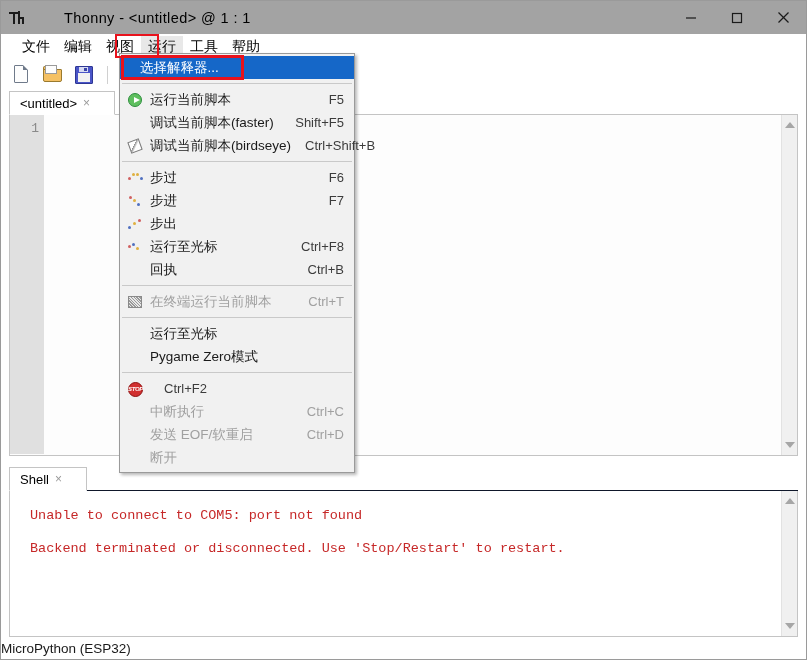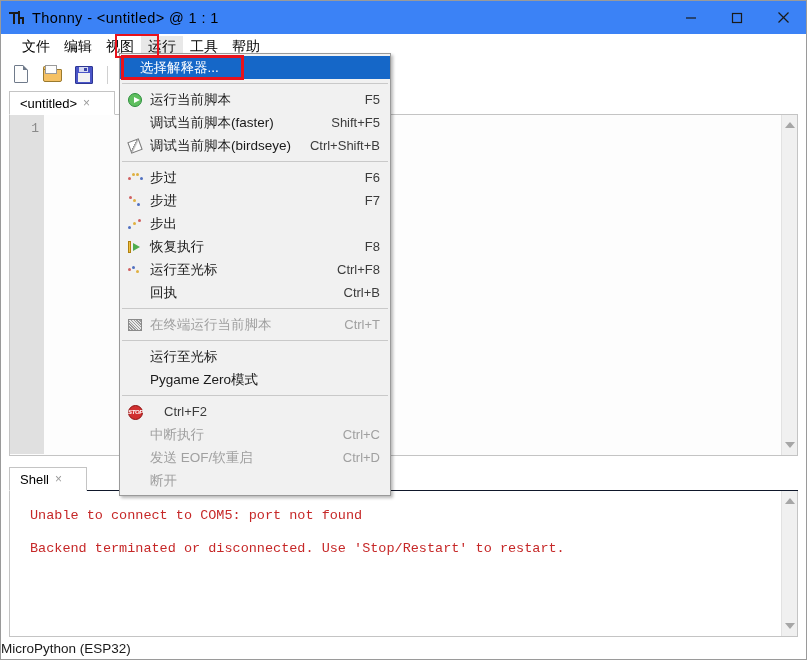--- a/index.html
+++ b/index.html
@@ -13,22 +13,22 @@
     position: relative;
     width: 807px; height: 660px;
     background: #ffffff;
     border: 1px solid #9a9a9a;
   }
 
   
   .titlebar {
     position: absolute; left: 0; top: 0;
     width: 805px; height: 33px;
-    background: #3b82f6;
-    display: flex; align-items: center;
+    background: #a3a3a3;
+    display: flex; align-items: center; gap: 32px;
   }
   .title-icon {
     width: 16px; height: 16px; margin-left: 8px; margin-right: 7px;
     position: relative; flex: none;
   }
   .title-icon .t-bar { position: absolute; left: 0; top: 2px; width: 11px; height: 2px; background: #1a1a1a; }
   .title-icon .t-stem { position: absolute; left: 4px; top: 2px; width: 2px; height: 12px; background: #1a1a1a; }
   .title-icon .t-h1 { position: absolute; left: 9px; top: 1px; width: 2px; height: 13px; background: #1a1a1a; }
   .title-icon .t-h2 { position: absolute; left: 9px; top: 7px; width: 6px; height: 2px; background: #1a1a1a; }
   .title-icon .t-h3 { position: absolute; left: 13px; top: 7px; width: 2px; height: 7px; background: #1a1a1a; }
@@ -182,21 +182,21 @@
     width: 805px; height: 22px;
     background: #ffffff;
     display: flex; align-items: center; justify-content: flex-start;
     padding-right: 12px;
   }
   .statusbar span { font-size: 13.5px; color: #1a1a1a; }
 
   
   .dropdown {
     position: absolute; left: 118px; top: 52px;
-    width: 272px;
+    width: 236px;
     background: #f1f1f1;
     border: 1px solid #9a9a9a;
     box-shadow: 2px 2px 3px rgba(0,0,0,0.28);
     z-index: 30;
     padding: 2px 0 3px 0;
   }
   .mrow {
     height: 23px; display: flex; align-items: center;
     padding: 0 10px 0 6px; position: relative;
     font-size: 13.5px; color: #1a1a1a; white-space: nowrap;
@@ -406,30 +406,20 @@
             <i style="left:1px;top:8px;background:#5070c0"></i>
             <i style="left:6px;top:4px;background:#e0b040"></i>
             <i style="left:11px;top:1px;background:#d06060"></i>
           </span>
       </span>
       <span class="mi-label">步出</span>
       <span class="mi-accel"></span>
     </div>
     <div class="mrow">
       <span class="mi-icon">
-        <i class="mi-resume">
-            <span class="bar"></span>
-            <span class="arr"></span>
-          </i>
-      </span>
-      <span class="mi-label">恢复执行</span>
-      <span class="mi-accel">F8</span>
-    </div>
-    <div class="mrow">
-      <span class="mi-icon">
         <span class="mi-dots">
             <i style="left:1px;top:4px;background:#d06060"></i>
             <i style="left:5px;top:2px;background:#5070c0"></i>
             <i style="left:9px;top:6px;background:#e0b040"></i>
           </span>
       </span>
       <span class="mi-label">运行至光标</span>
       <span class="mi-accel">Ctrl+F8</span>
     </div>
     <div class="mrow">

